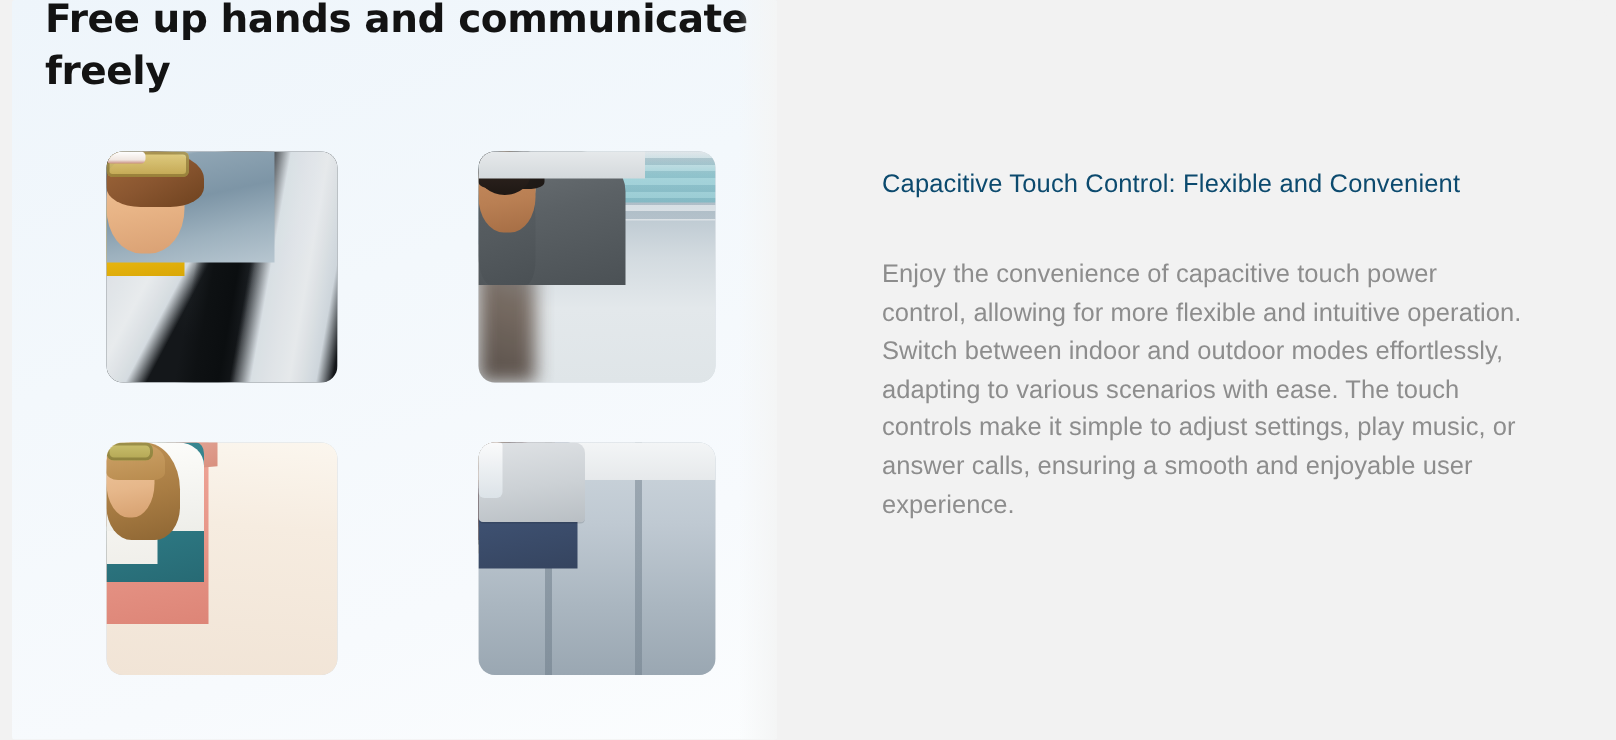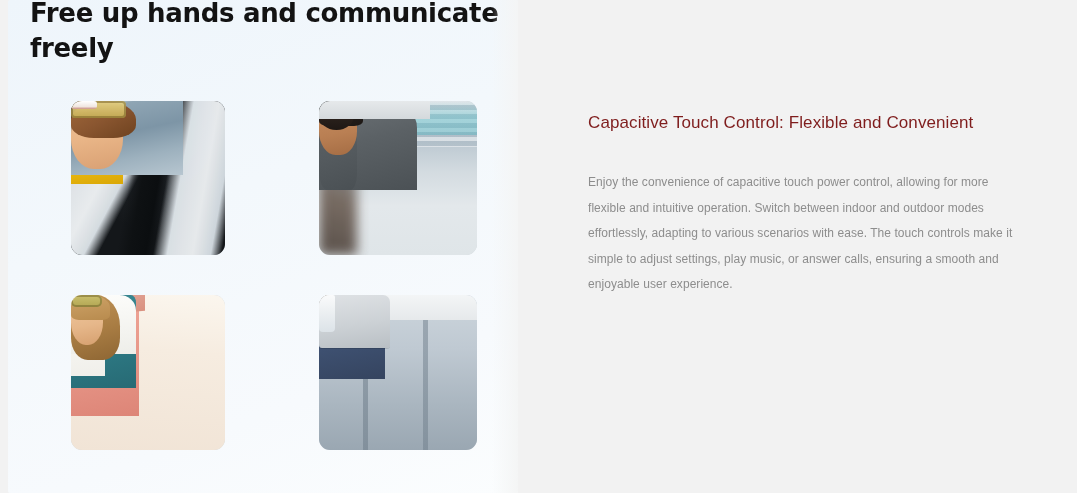--- a/index.html
+++ b/index.html
@@ -386,31 +386,31 @@
   .feature-title {
     position: absolute;
     left: 0;
     top: 111px;
     width: 430px;
     margin: 0;
     font-family: "Liberation Sans", sans-serif;
     font-size: 17px;
     line-height: 24px;
     font-weight: 400;
-    color: #7f1d1d;
+    color: #0c4a6e;
     letter-spacing: .1px;
   }
   .feature-body {
     position: absolute;
     left: 0;
     top: 170px;
     width: 428px;
     margin: 0;
     font-family: "Liberation Sans", sans-serif;
-    font-size: 12px;
+    font-size: 17px;
     line-height: 25.6px;
     font-weight: 400;
     color: #8d8d8d;
     letter-spacing: .05px;
   }
 </style>
 </head>
 <body>
 
 <div class="page">

